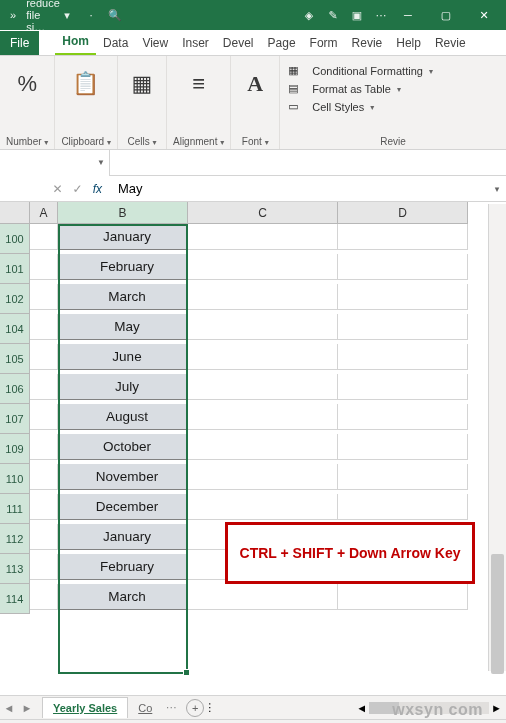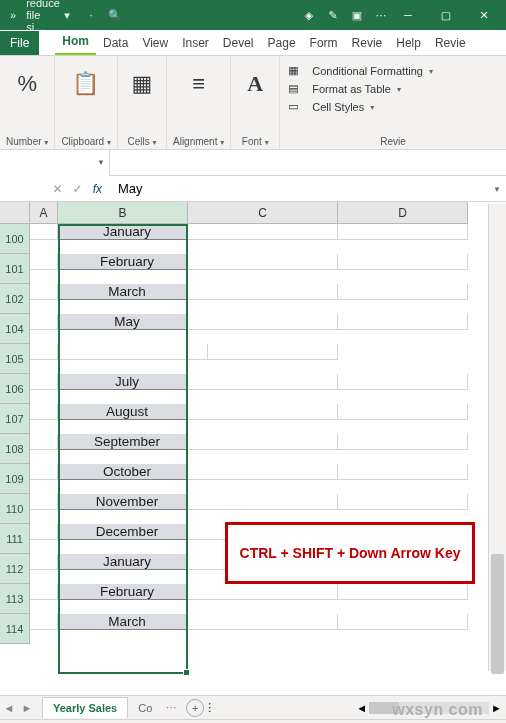--- a/index.html
+++ b/index.html
@@ -41,41 +41,41 @@
 .formulabar .expand { width: 18px; text-align: center; color: #666; font-size: 9px; }
 
 
 .grid { position: relative; height: 493px; display: flex; }
 .colhead-row { height: 22px; display: flex; }
 .corner { width: 30px; height: 22px; background: #e6e6e6; border-right: 1px solid #b7b7b7; border-bottom: 1px solid #b7b7b7; }
 .colhead { height: 22px; background: #e6e6e6; border-right: 1px solid #b7b7b7; border-bottom: 1px solid #b7b7b7; display: flex; align-items: center; justify-content: center; font-size: 12px; color: #333; }
 .colhead.sel { background: #cfe6d8; }
 .row { display: flex; height: 30px; }
 .rowhead { width: 30px; height: 30px; background: #d0e5d9; border-bottom: 1px solid #b7b7b7; border-right: 1px solid #b7b7b7; display: flex; align-items: center; justify-content: center; font-size: 11px; color: #2a5a42; }
-.cell { height: 16px; border-right: 1px solid #d4d4d4; border-bottom: 1px solid #d4d4d4; padding-left: 8px; }
+.cell { height: 26px; border-right: 1px solid #d4d4d4; border-bottom: 1px solid #d4d4d4; padding-left: 8px; }
 .colA-h { width: 28px; }
 .colB-h { width: 130px; }
 .colC-h { width: 150px; }
 .colD-h { width: 130px; }
 .colA { width: 28px; background: #fff; }
 .colB { width: 130px; background: #d9dde2; border: 1px solid #808080; border-top: none; display:flex; align-items:center; justify-content:center; font-size: 13.5px; color: #1a1a1a; position: relative; }
 .colC { width: 150px; }
 .colD { width: 130px; }
 .sel-overlay { position: absolute; left: 58px; top: 22px; width: 130px; height: 450px; border: 2px solid #217346; pointer-events: none; }
 .sel-handle { position: absolute; right: -4px; bottom: -4px; width: 7px; height: 7px; background: #217346; border: 1px solid #fff; }
 
 .callout { position: absolute; left: 225px; top: 320px; width: 250px; height: 62px; border: 3px solid #c00000; background: #fff; display: flex; align-items: center; justify-content: center; font-size: 14px; font-weight: bold; color: #c00000; text-align: center; padding: 4px; }
 
 .vscroll { position: absolute; right: 0; top: 204px; width: 18px; bottom: 52px; background: #f3f2f1; border-left: 1px solid #d4d4d4; }
 .vscroll .thumb { position: absolute; left: 2px; right: 2px; top: 350px; height: 120px; background: #c8c8c8; border-radius: 2px; }
 
 
 .sheettabs { height: 24px; background: #f3f2f1; border-top: 1px solid #d4d4d4; display: flex; align-items: center; font-size: 11px; }
 .sheettabs .navbtn { width: 18px; text-align: center; color: #888; }
-.sheettabs .sheet { padding: 4px 10px; background: #fff; border: 1px solid #ccc; border-bottom: none; color: #217346; font-weight: bold; }
+.sheettabs .sheet { padding: 4px 10px; background: #fff; border: 1px solid #ccc; border-bottom: none; color: #217346; font-weight: bold; text-decoration: underline; }
 .sheettabs .sheet.inactive { background: transparent; border: none; color: #666; font-weight: normal; }
 .sheettabs .addsheet { width: 18px; height: 18px; border: 1px solid #aaa; border-radius: 50%; display: flex; align-items: center; justify-content: center; margin-left: 6px; color: #666; font-size: 11px;}
 .sheettabs .hscroll { margin-left: auto; display: flex; align-items: center; gap: 2px; padding-right: 4px; }
 .sheettabs .hscroll .track { width: 120px; height: 12px; background: #e1dfdd; position: relative; }
 .sheettabs .hscroll .track .th { position: absolute; left: 0; top: 0; bottom: 0; width: 30px; background: #c8c8c8; }
 
 
 .status { height: 24px; background: #f3f2f1; border-top: 1px solid #d4d4d4; display: flex; align-items: center; font-size: 11px; color: #555; padding: 0 6px; gap: 10px; }
 .status .spacer { flex: 1; }
 .status .watermark { position: absolute; right: 23px; bottom: 4px; font-size: 16px; color: #b0b0b0; letter-spacing: 0.5px; font-weight: bold;}
@@ -215,41 +215,35 @@
         <div class="row">
           <div class="rowhead">104</div>
           <div class="cell colA"></div>
           <div class="cell colB">May</div>
           <div class="cell colC"></div>
           <div class="cell colD"></div>
         </div>
         <div class="row">
           <div class="rowhead">105</div>
           <div class="cell colA"></div>
+          <div class="cell colB">June</div>
           <div class="cell colC"></div>
           <div class="cell colD"></div>
         </div>
         <div class="row">
           <div class="rowhead">106</div>
           <div class="cell colA"></div>
           <div class="cell colB">July</div>
           <div class="cell colC"></div>
           <div class="cell colD"></div>
         </div>
         <div class="row">
           <div class="rowhead">107</div>
           <div class="cell colA"></div>
           <div class="cell colB">August</div>
-          <div class="cell colC"></div>
-          <div class="cell colD"></div>
-        </div>
-        <div class="row">
-          <div class="rowhead">108</div>
-          <div class="cell colA"></div>
-          <div class="cell colB">September</div>
           <div class="cell colC"></div>
           <div class="cell colD"></div>
         </div>
         <div class="row">
           <div class="rowhead">109</div>
           <div class="cell colA"></div>
           <div class="cell colB">October</div>
           <div class="cell colC"></div>
           <div class="cell colD"></div>
         </div>

